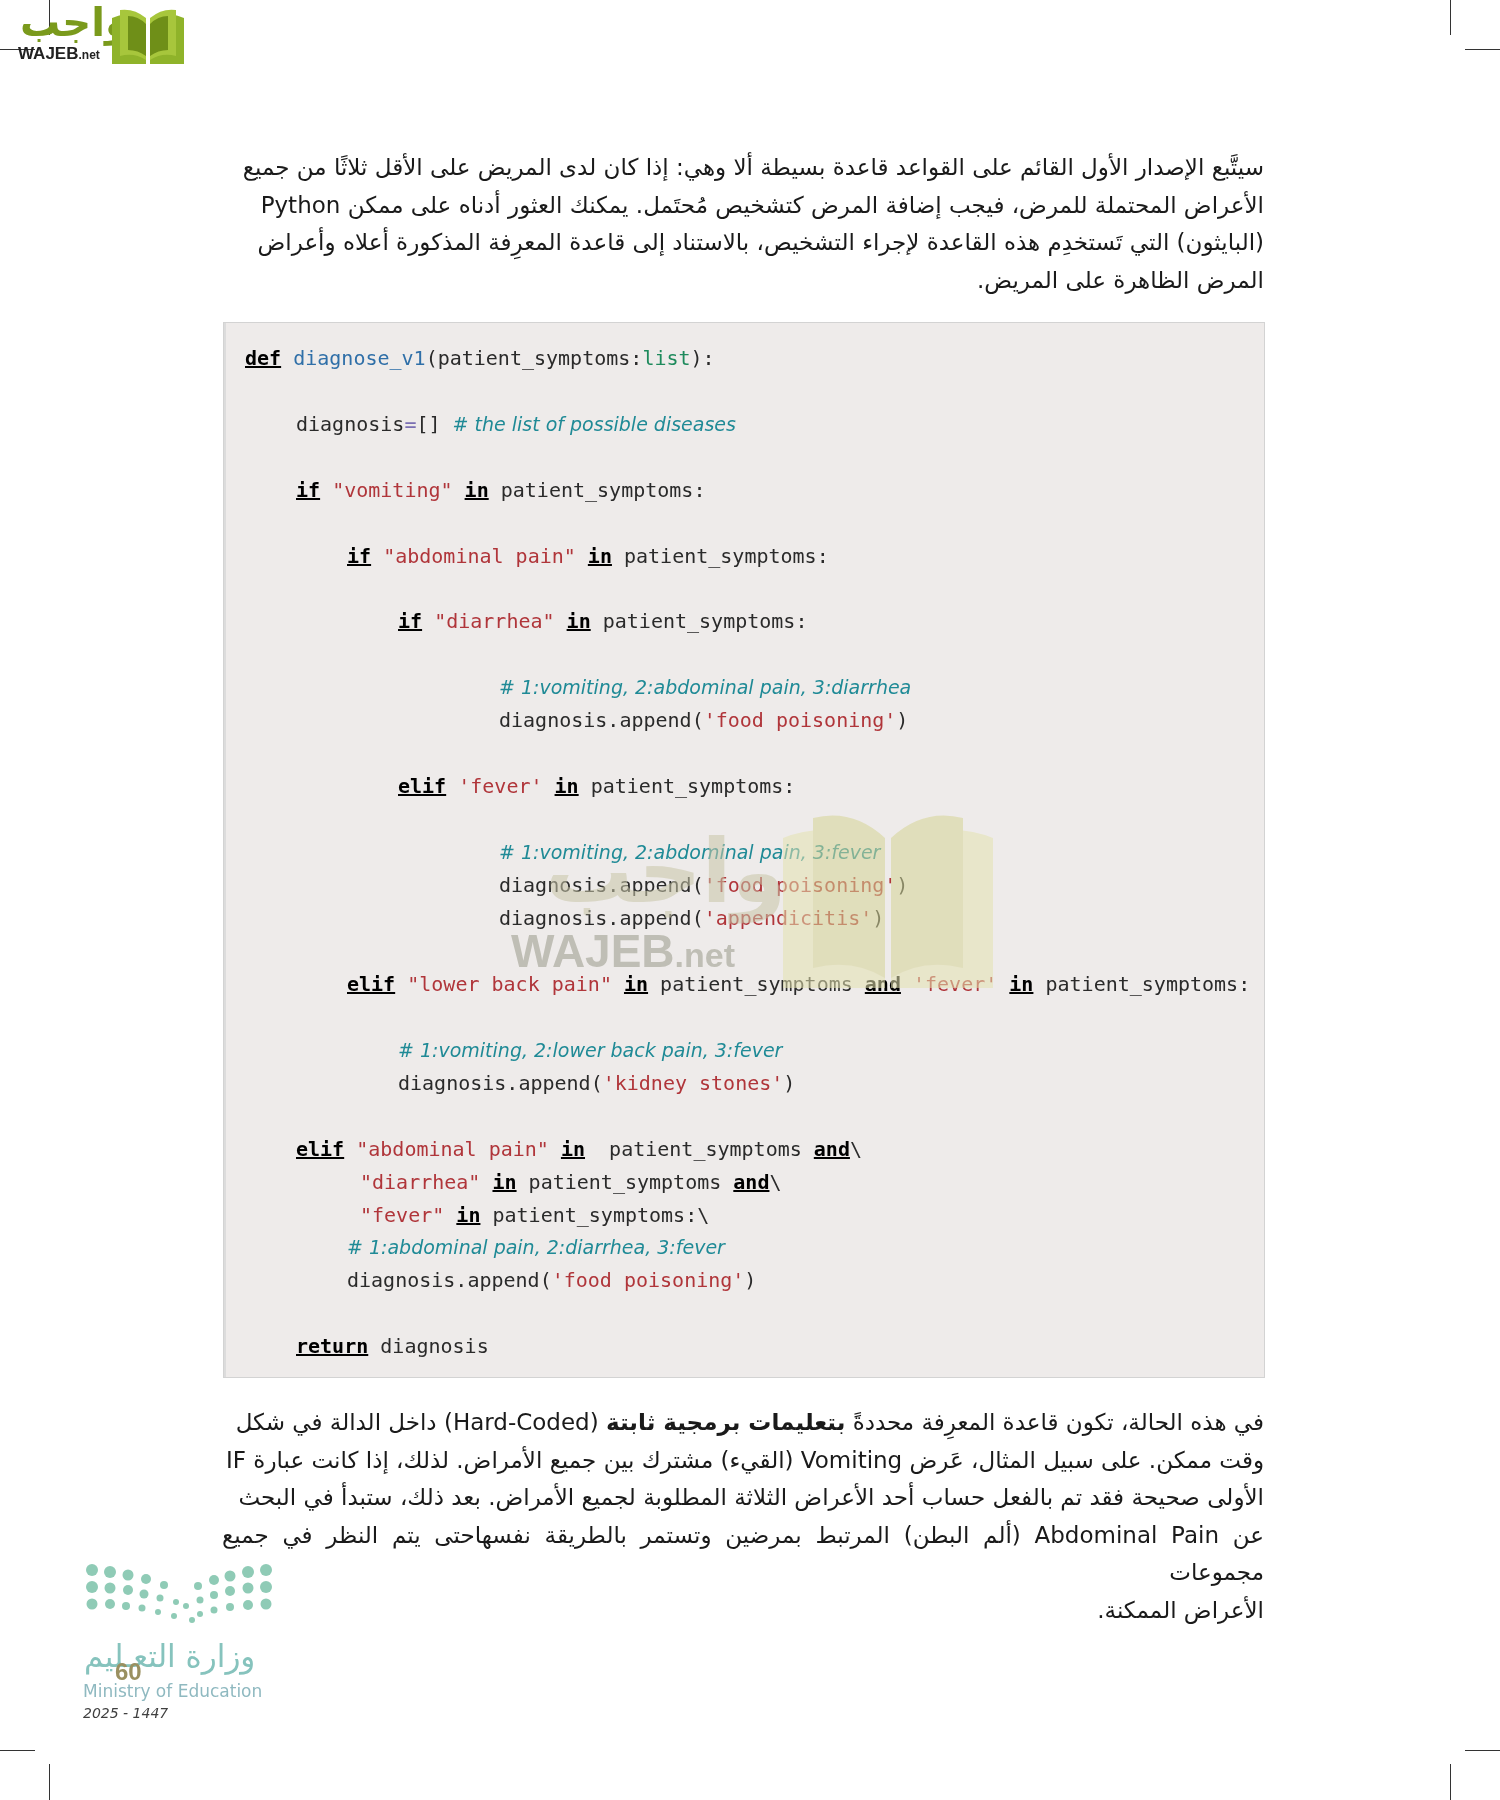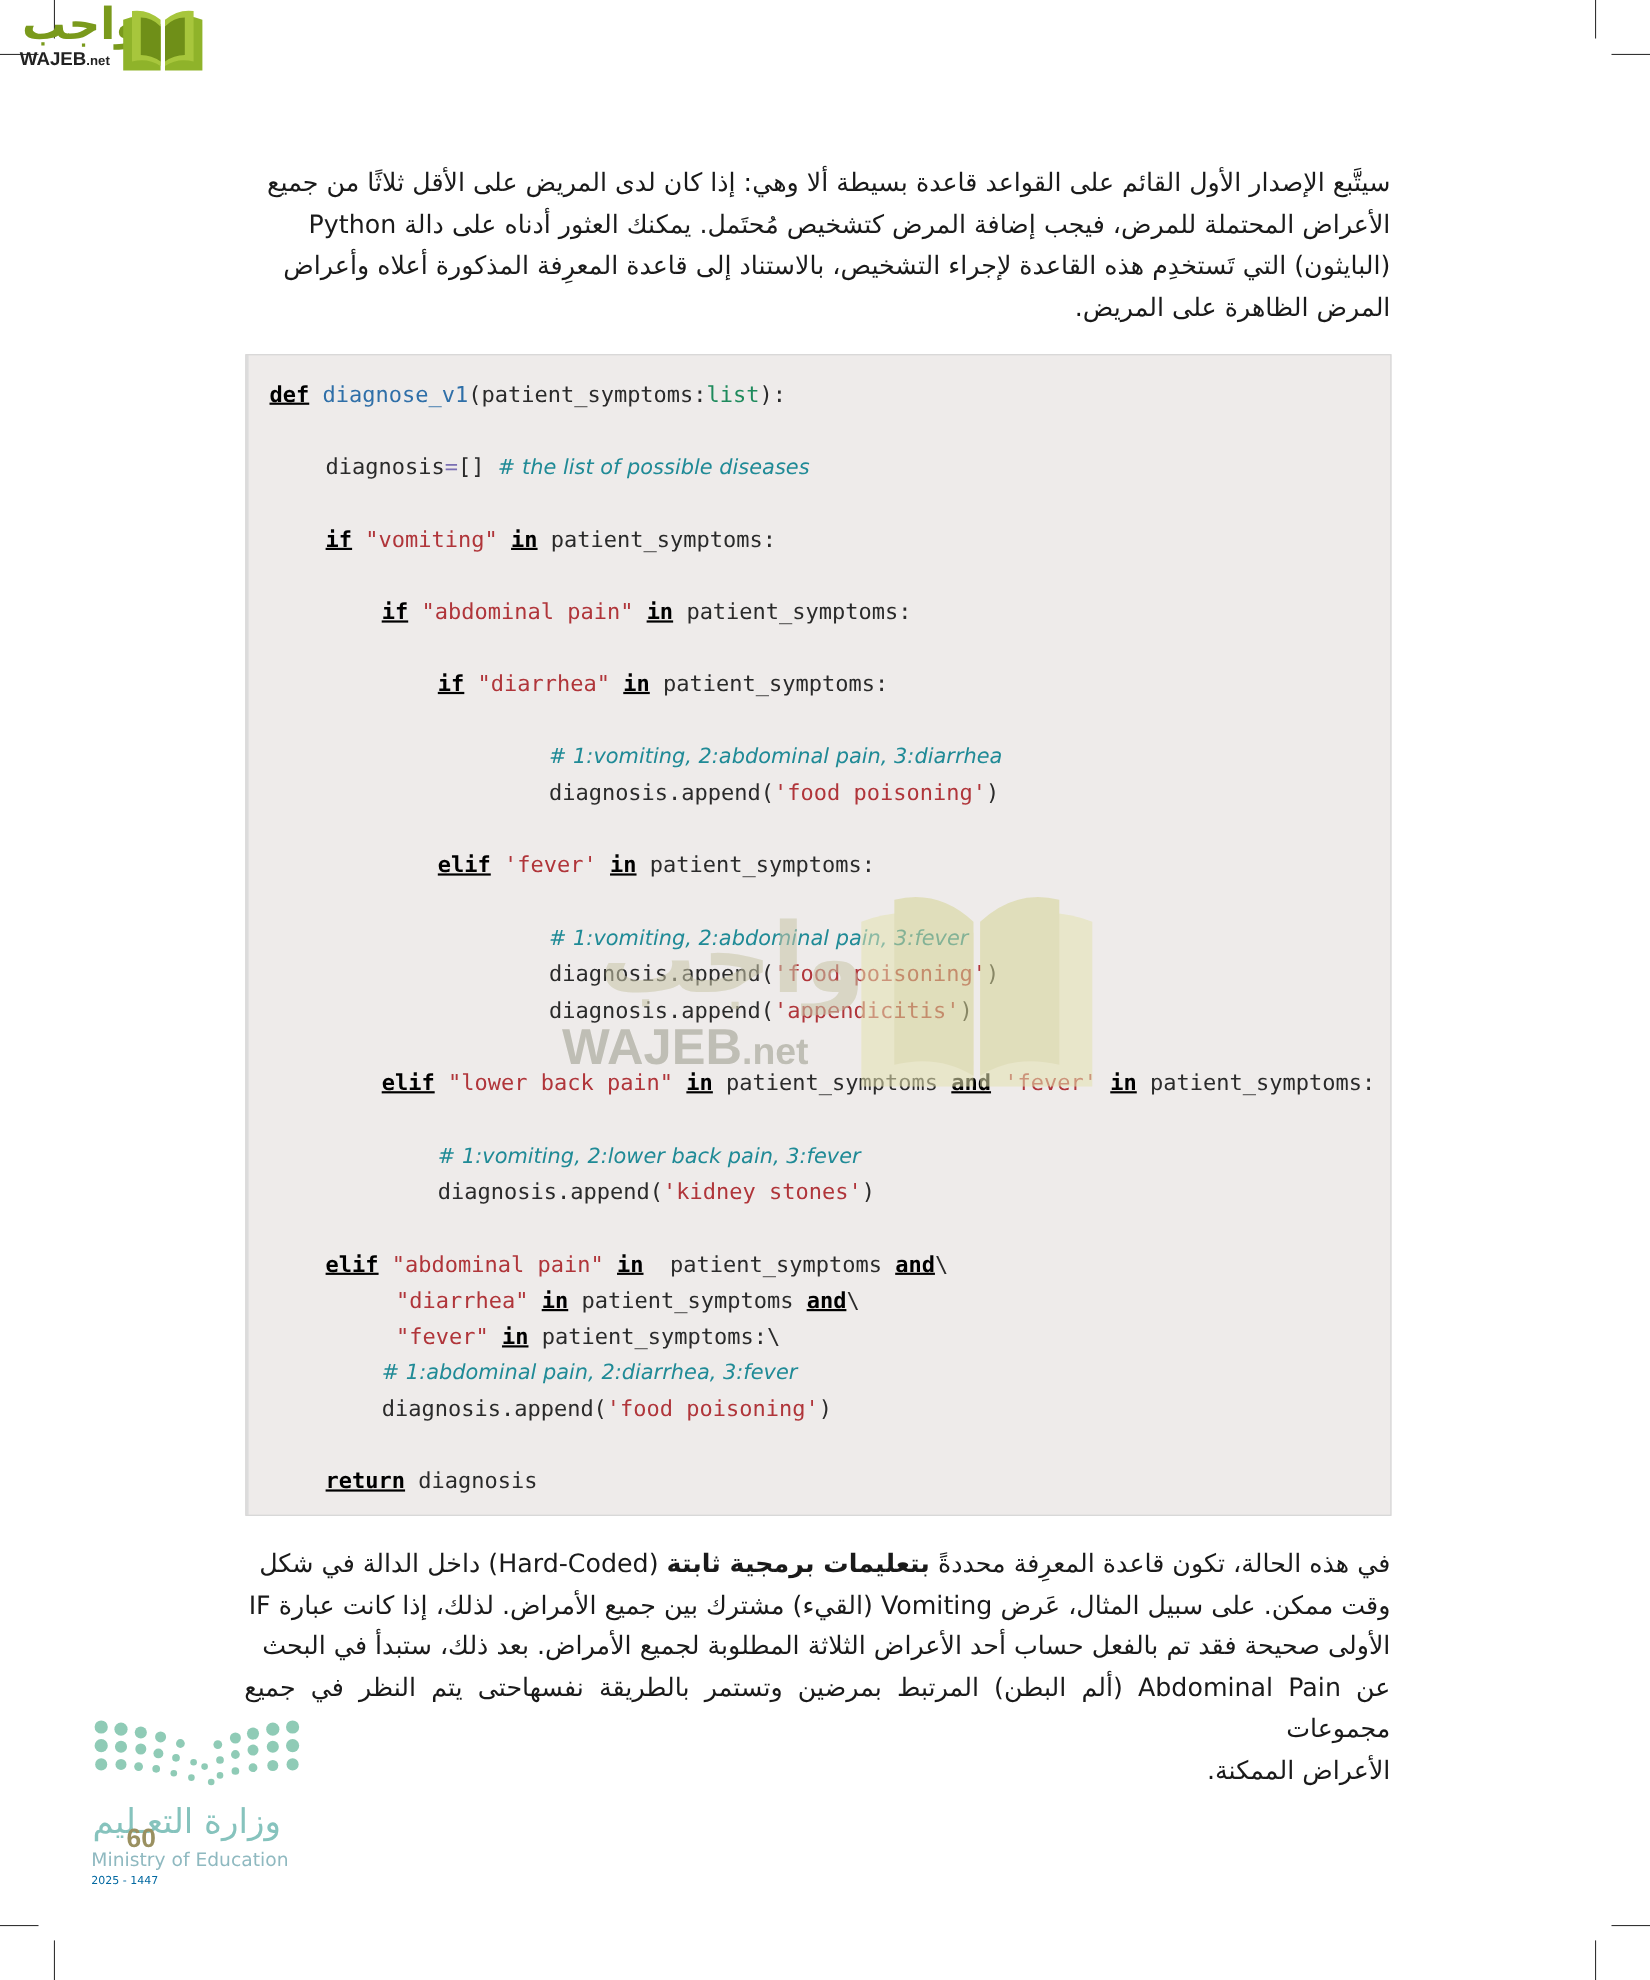--- a/index.html
+++ b/index.html
@@ -71,21 +71,21 @@
     position: absolute; left: 4px; top: 78px; width: 190px;
     font-family: "DejaVu Sans", sans-serif; font-size: 31px; color: #86c3bd;
     direction: rtl; text-align: left;
   }
   .ministry-en {
     position: absolute; left: 3px; top: 121px;
     font-family: "DejaVu Sans", sans-serif; font-size: 17px; color: #8fb9c0;
   }
   .ministry-year {
     position: absolute; left: 3px; top: 145px;
-    font-family: "DejaVu Sans", sans-serif; font-size: 10px; color: #0369a1;
+    font-family: "DejaVu Sans", sans-serif; font-size: 14px; color: #404040; font-style: italic;
   }
   .page-num {
     position: absolute; left: 115px; top: 1658px;
     font-family: "Liberation Sans", sans-serif; font-weight: bold;
     font-size: 24px; color: #9a9060;
   }
 </style>
 </head>
 <body>
 
@@ -106,21 +106,21 @@
     <path d="M76 12 L76 58 L42 58 L42 16 Q58 4 76 12 Z" fill="#8fb32a"></path>
     <path d="M12 4 L12 50 Q26 46 38 54 L38 12 Q26 2 12 4 Z" fill="#a7c63c"></path>
     <path d="M68 4 L68 50 Q54 46 42 54 L42 12 Q54 2 68 4 Z" fill="#a7c63c"></path>
     <path d="M20 10 L20 44 Q30 44 38 50 L38 18 Q30 10 20 10 Z" fill="#6f8f18"></path>
     <path d="M60 10 L60 44 Q50 44 42 50 L42 18 Q50 10 60 10 Z" fill="#6f8f18"></path>
   </svg>
 </div>
 
 <div class="para p1">
   <div>سيتَّبع الإصدار الأول القائم على القواعد قاعدة بسيطة ألا وهي: إذا كان لدى المريض على الأقل ثلاثًا من جميع</div>
-  <div>الأعراض المحتملة للمرض، فيجب إضافة المرض كتشخيص مُحتَمل. يمكنك العثور أدناه على دالة Python</div>
+  <div>الأعراض المحتملة للمرض، فيجب إضافة المرض كتشخيص مُحتَمل. يمكنك العثور أدناه على ممكن Python</div>
   <div>(البايثون) التي تَستخدِم هذه القاعدة لإجراء التشخيص، بالاستناد إلى قاعدة المعرِفة المذكورة أعلاه وأعراض</div>
   <div>المرض الظاهرة على المريض.</div>
 </div>
 
 <div class="code-box"></div>
 
 <div class="code-line" style="left:245px;top:345px;"><span class="kw">def</span> <span class="fn">diagnose_v1</span><span>(patient_symptoms:</span><span class="bi">list</span><span>):</span></div>
 
 <div class="code-line" style="left:296px;top:411px;"><span>diagnosis</span><span class="op">=</span><span>[]</span> <span class="cm"># the list of possible diseases</span></div>
 

